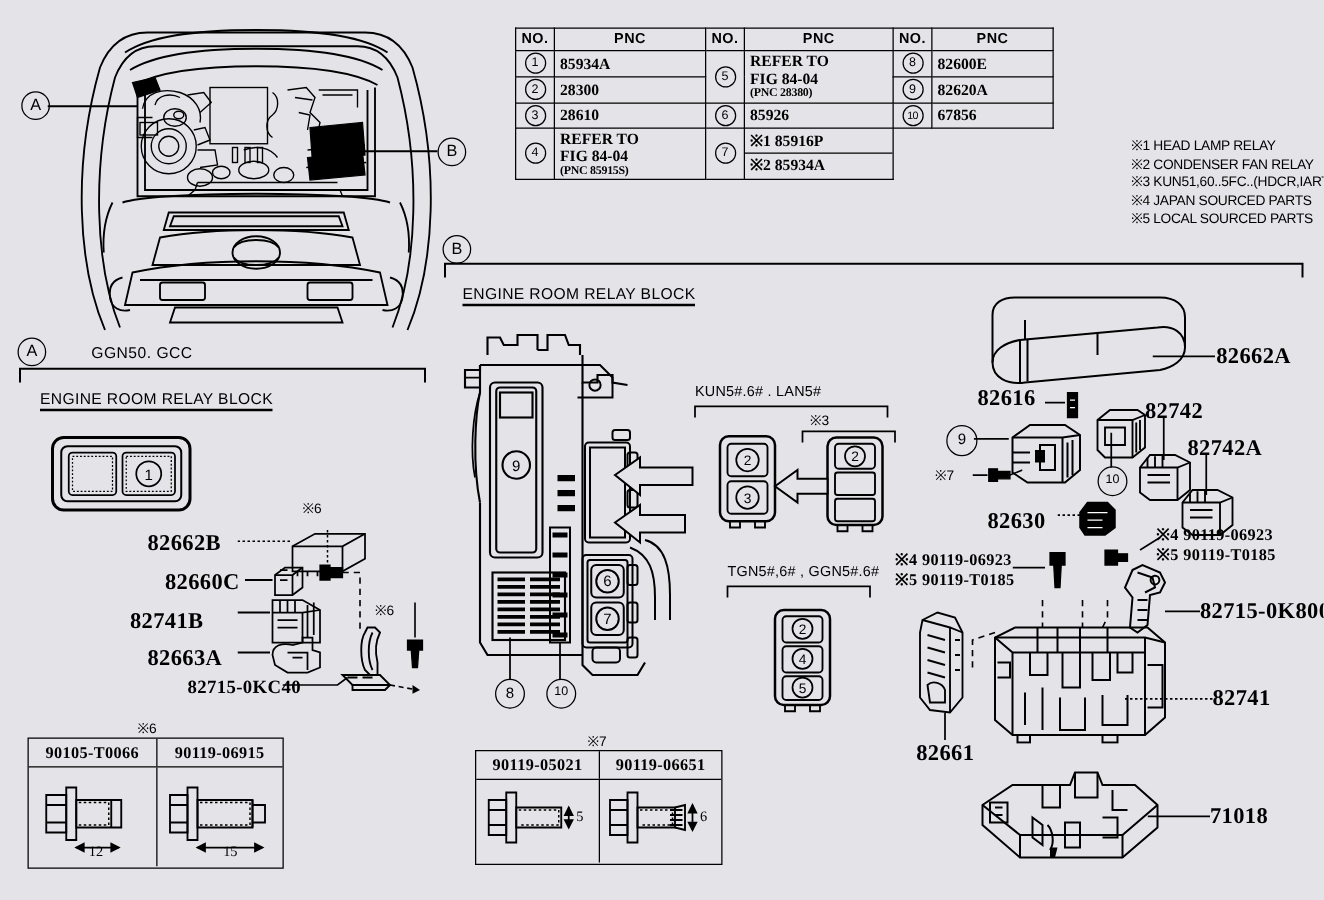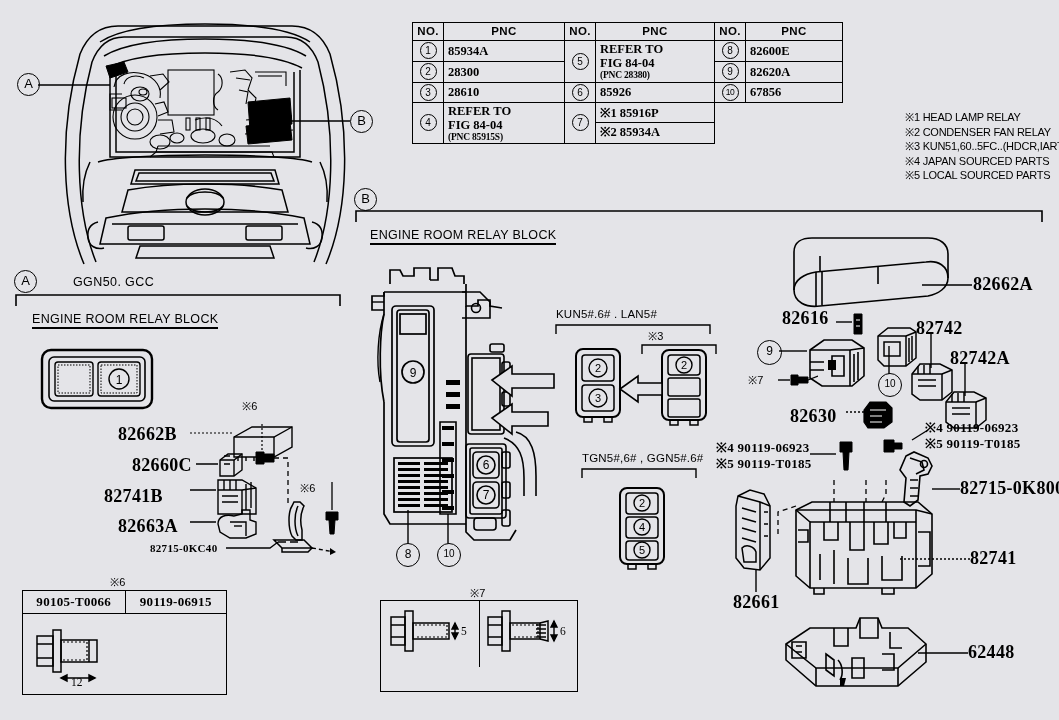--- a/index.html
+++ b/index.html
@@ -83,21 +83,21 @@
 
   
   .lbl{
     position:absolute;
     font-family:"Liberation Serif", serif;
     font-weight:bold;
     font-size:18px;
     letter-spacing:.3px;
     white-space:nowrap;
   }
-  .lbl.sm{font-size:11px;}
+  .lbl.sm{font-size:15px;}
   .star{
     position:absolute;
     font-size:11px;
     font-family:"Liberation Sans",sans-serif;
     white-space:nowrap;
   }
   .hdr{
     position:absolute;
     font-size:12.5px;
     letter-spacing:.3px;
@@ -441,20 +441,41 @@
           </g>
           <g stroke="#000" stroke-width="1.4">
             <line x1="38" y1="64" x2="72" y2="64"></line>
             <path d="M38 64 L44 61 L44 67 Z" fill="#000"></path>
             <path d="M72 64 L66 61 L66 67 Z" fill="#000"></path>
           </g>
           <text x="53" y="78" font-size="12" font-family="Liberation Serif, serif" text-anchor="middle"></text>
         </svg>
         <div class="dim" style="left:48px;top:62px;">12</div>
       </div>
+      <div class="pic" style="width:50%">
+        <svg width="102" height="79" viewBox="0 0 102 79">
+          <g fill="none" stroke="#000" stroke-width="1.5">
+            <path d="M10 22 L10 52 L24 52 L24 22 Z"></path>
+            <path d="M10 30 L24 30 M10 44 L24 44"></path>
+            <path d="M24 16 L32 16 L32 58 L24 58 Z"></path>
+            <path d="M32 26 L76 26 L76 48 L32 48 Z"></path>
+            <path d="M76 30 L86 30 L86 44 L76 44"></path>
+            <path d="M76 26 L76 48"></path>
+          </g>
+          <g stroke="#000" stroke-width="1.2" fill="none" stroke-dasharray="2 2">
+            <path d="M34 28 L74 28 L74 46 L34 46"></path>
+          </g>
+          <g stroke="#000" stroke-width="1.4">
+            <line x1="32" y1="64" x2="84" y2="64"></line>
+            <path d="M32 64 L38 61 L38 67 Z" fill="#000"></path>
+            <path d="M84 64 L78 61 L78 67 Z" fill="#000"></path>
+          </g>
+        </svg>
+        <div class="dim" style="left:53px;top:62px;">15</div>
+      </div>
     </div>
   </div>
 
   <div class="cmark" style="left:354px;top:188px;">
     <span>B</span>
   </div>
   <svg class="abs" style="left:354px;top:208px;" width="692" height="16">
     <path d="M2 14 L2 3 L688 3 L688 14" fill="none" stroke="#000" stroke-width="1.6"></path>
   </svg>
   <div class="hdr" style="left:370px;top:228px;">ENGINE ROOM RELAY BLOCK</div>
@@ -626,20 +647,24 @@
       <circle cx="24" cy="64" r="8" fill="none" stroke="#000" stroke-width="1.4"></circle>
       <text x="24" y="21" font-size="11" font-family="Liberation Sans, sans-serif" text-anchor="middle">2</text>
       <text x="24" y="45" font-size="11" font-family="Liberation Sans, sans-serif" text-anchor="middle">4</text>
       <text x="24" y="68" font-size="11" font-family="Liberation Sans, sans-serif" text-anchor="middle">5</text>
       <path d="M10 78 L10 83 L18 83 L18 78 M30 78 L30 83 L38 83 L38 78" fill="none" stroke="#000" stroke-width="1.5"></path>
     </svg>
   </div>
 
   <div class="star-top" style="left:470px;top:585px;">※7</div>
   <div class="bolt-tbl" style="left:380px;top:600px;width:198px;height:92px;">
+    <div class="row1">
+      <div class="cell" style="width:50%">90119-05021</div>
+      <div class="cell" style="width:50%">90119-06651</div>
+    </div>
     <div class="row2" style="height:66px">
       <div class="pic" style="width:50%">
         <svg width="98" height="66" viewBox="0 0 98 66">
           <g fill="none" stroke="#000" stroke-width="1.5">
             <path d="M10 16 L10 44 L24 44 L24 16 Z"></path>
             <path d="M10 24 L24 24 M10 36 L24 36"></path>
             <path d="M24 10 L32 10 L32 50 L24 50 Z"></path>
             <path d="M32 22 L68 22 L68 38 L32 38 Z"></path>
           </g>
           <g stroke="#000" stroke-width="1.2" fill="none" stroke-dasharray="2 2">
@@ -919,18 +944,18 @@
         <path d="M100 40 L112 40 L112 56 L100 56"></path>
         <path d="M10 28 L24 28 L24 44 L10 44 Z"></path>
         <path d="M14 32 L20 32 M14 38 L20 38"></path>
         <path d="M56 46 C60 50 62 60 58 66"></path>
       </g>
       <g fill="#000">
         <path d="M58 64 L64 64 L62 72 L58 72 Z"></path>
       </g>
     </svg>
   </div>
-  <div class="lbl" style="left:968px;top:642px;">62448</div>
+  <div class="lbl" style="left:968px;top:642px;">71018</div>
   <svg class="abs" style="left:918px;top:650px;" width="52" height="6">
     <line x1="0" y1="3" x2="50" y2="3" stroke="#000" stroke-width="1.4"></line>
   </svg>
 
 </div>
 
 </body></html>

